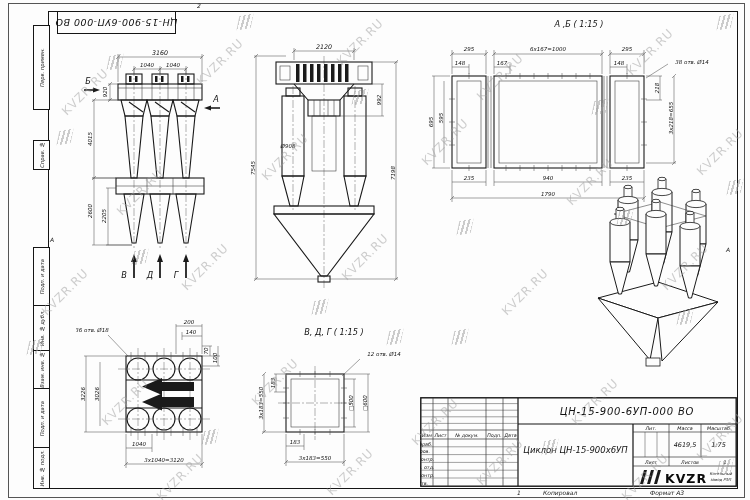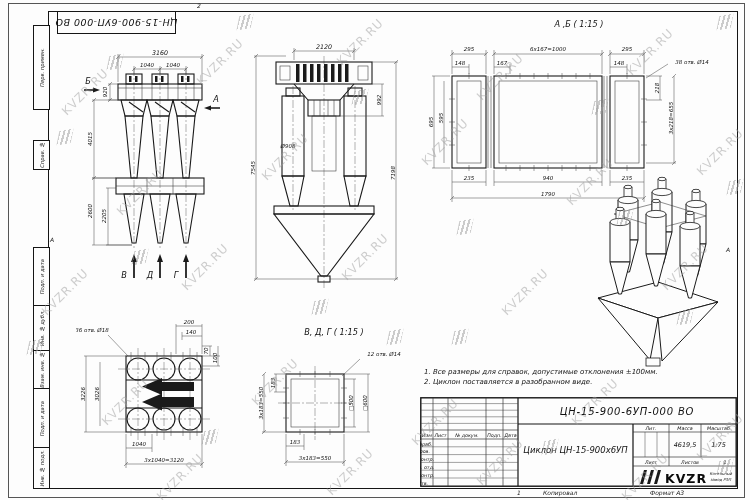--- a/index.html
+++ b/index.html
@@ -358,24 +358,20 @@
       <g>
           <rect class="fw2" x="106" y="43" width="8" height="11"></rect>
           <rect class="fw" x="100" y="56" width="20" height="40"></rect>
           <polygon class="fw" points="100,96 120,96 111.5,128 108.5,128"></polygon>
           <ellipse class="fw2" cx="110" cy="56" rx="10" ry="3.6"></ellipse>
           <ellipse class="fw2" cx="110" cy="43" rx="4" ry="1.7"></ellipse>
         </g>
     </g>
   </svg>
 
-  <div class="abs notes">
-    <div>1. Все размеры для справок, допустимые отклонения ±100мм.</div>
-    <div>2. Циклон поставляется в разобранном виде.</div>
-  </div>
 
   <svg class="abs" style="left:420px;top:397px;" width="317" height="90" viewBox="0 0 317 90">
     <rect x="0.8" y="0.8" width="315.4" height="88.4" fill="none" stroke="#151515" stroke-width="1.4"></rect>
     <path d="M98,1 V89 M213,27 V89 M98,27 H316" stroke="#151515" stroke-width="1.2" fill="none"></path>
 
     <path class="dl" d="M1,6.6 H98 M1,13.2 H98 M1,19.8 H98 M1,26.4 H98"></path>
     <path d="M1,33 H98 M1,42 H98 M13,1 V89 M28,1 V89 M66,1 V89 M83,1 V89" stroke="#333" stroke-width=".7" fill="none"></path>
     <path class="dl" d="M1,49.8 H98 M1,57.6 H98 M1,65.4 H98 M1,73.2 H98 M1,81 H98"></path>
     <text x="7" y="40" class="tb-s">Изм</text>
     <text x="20.5" y="40" class="tb-s">Лист</text>

